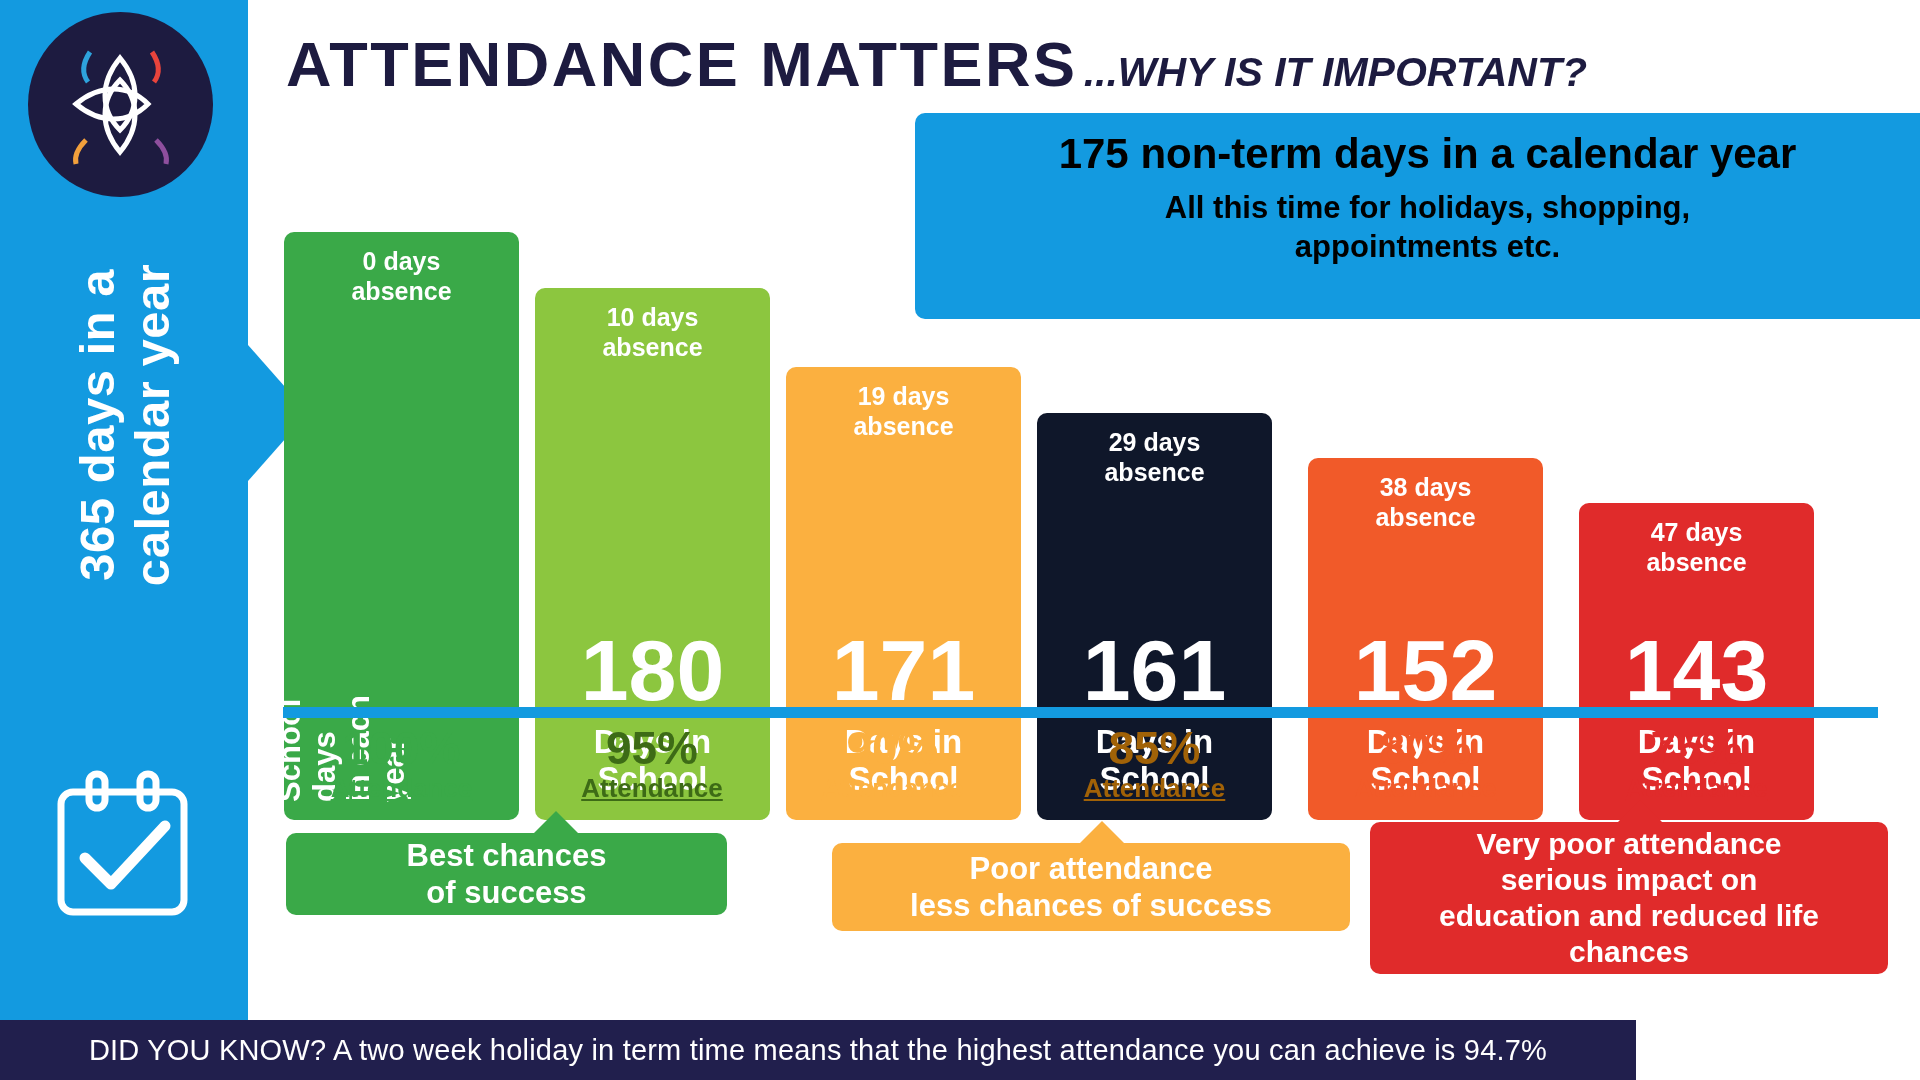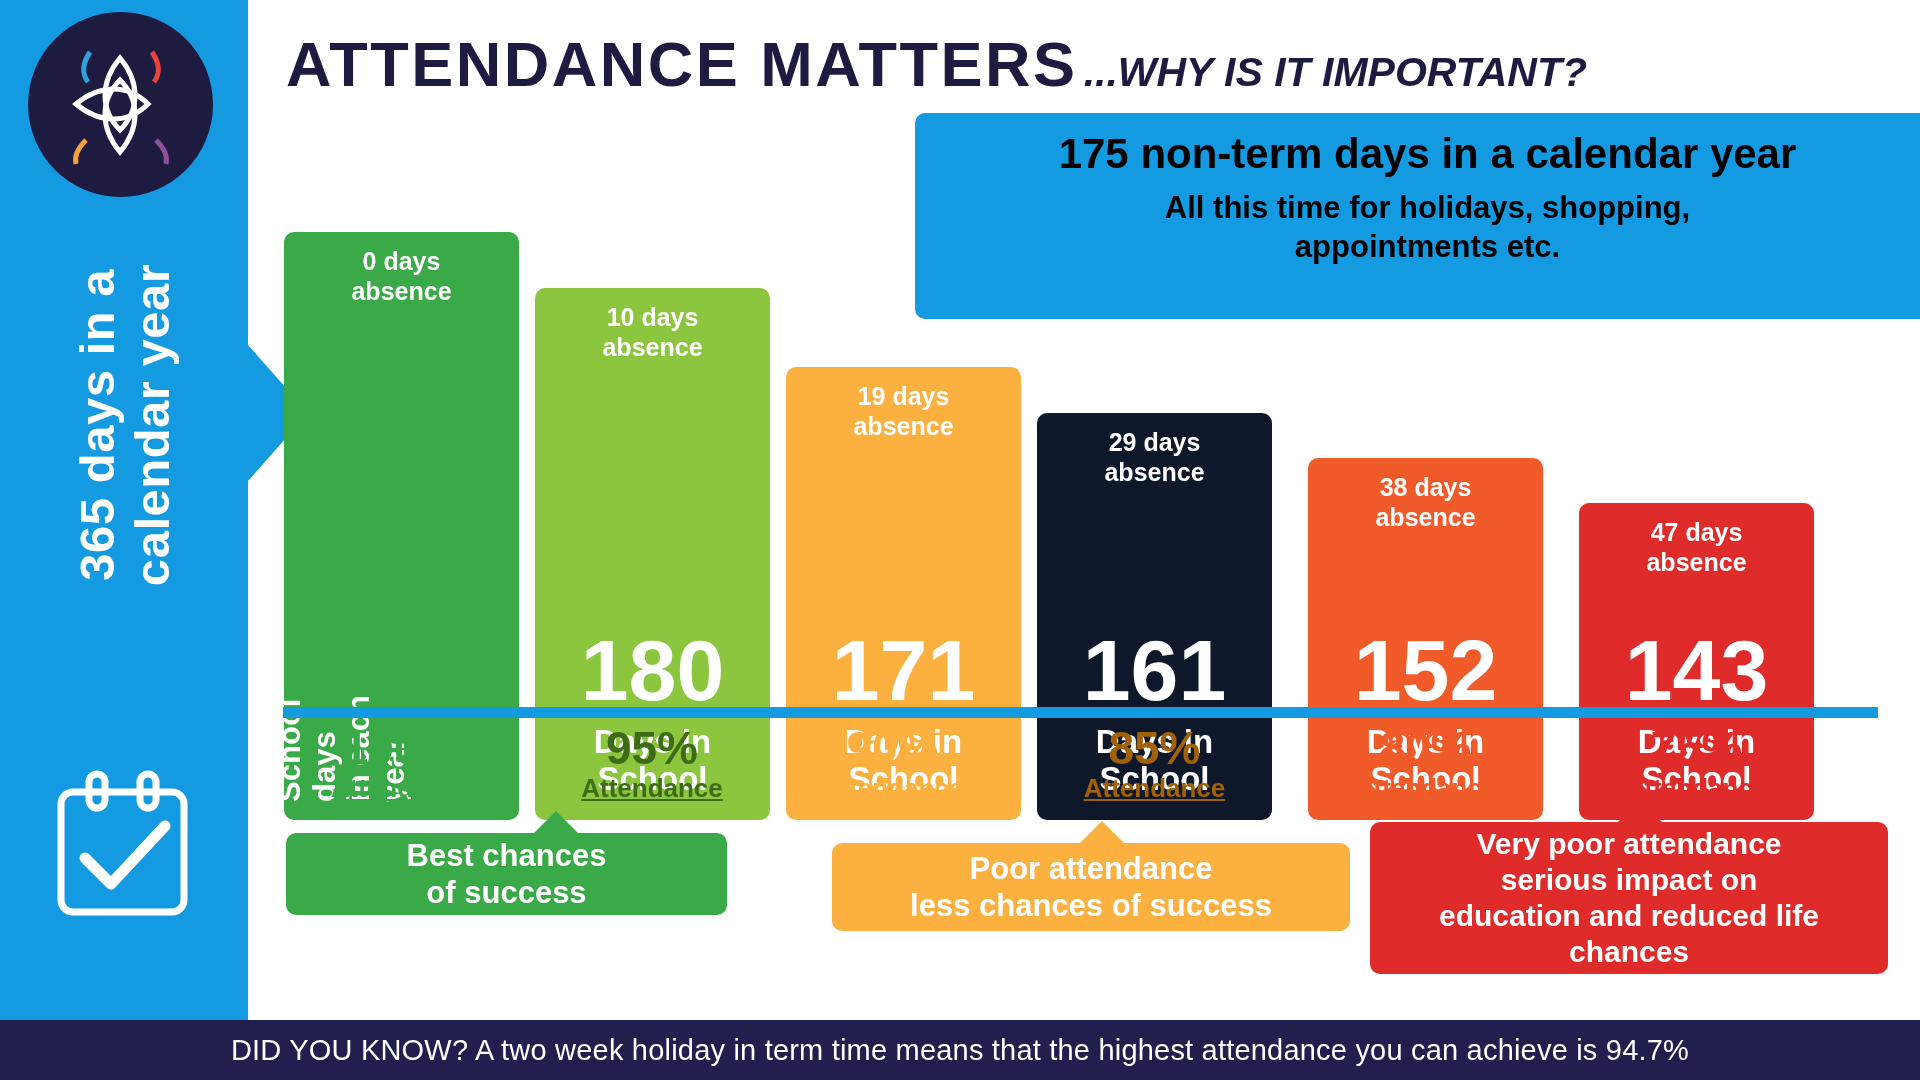--- a/index.html
+++ b/index.html
@@ -200,21 +200,21 @@
     top: -22px;
     width: 0; height: 0;
     border-left: 24px solid transparent;
     border-right: 24px solid transparent;
   }
 
   
   .footer {
     position: absolute;
     left: 0; top: 1020px;
-    width: 1920px; height: 60px;
+    width: 1636px; height: 60px;
     background: #211f4d;
     color: #ffffff;
     display: flex;
     align-items: center;
     justify-content: center;
     font-size: 29px;
     font-weight: 500;
     letter-spacing: 0.2px;
   }
 </style>

